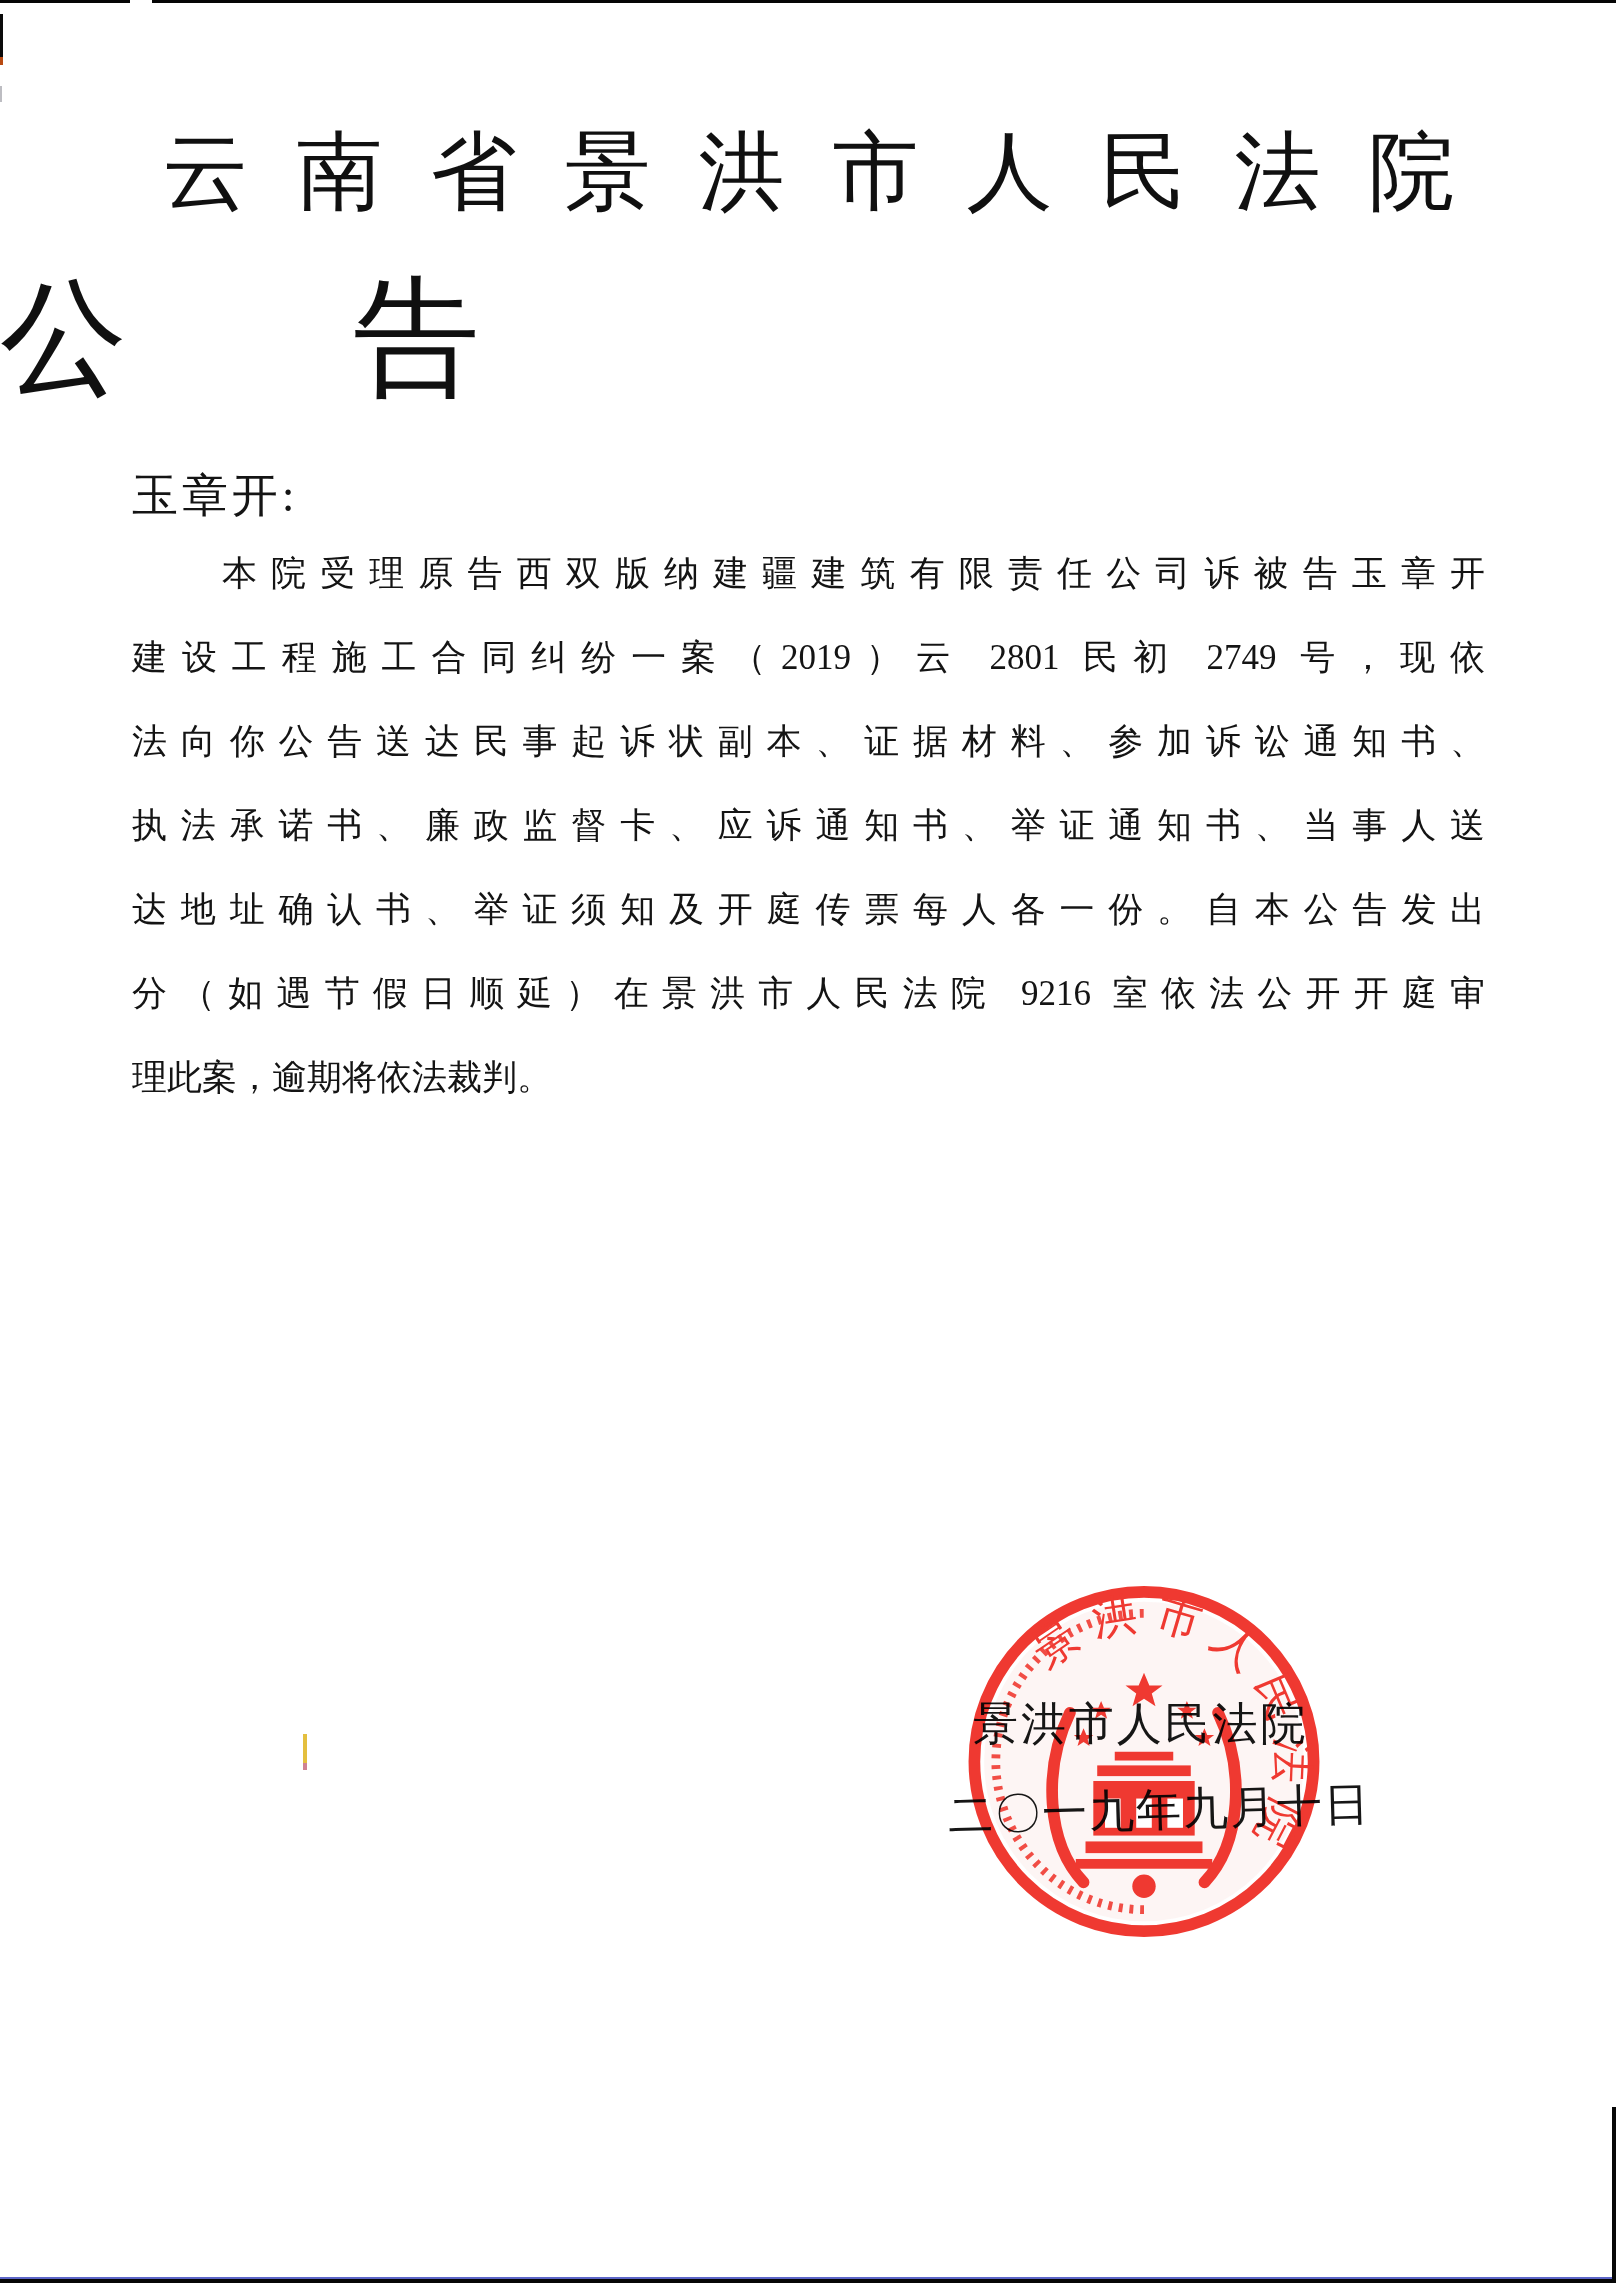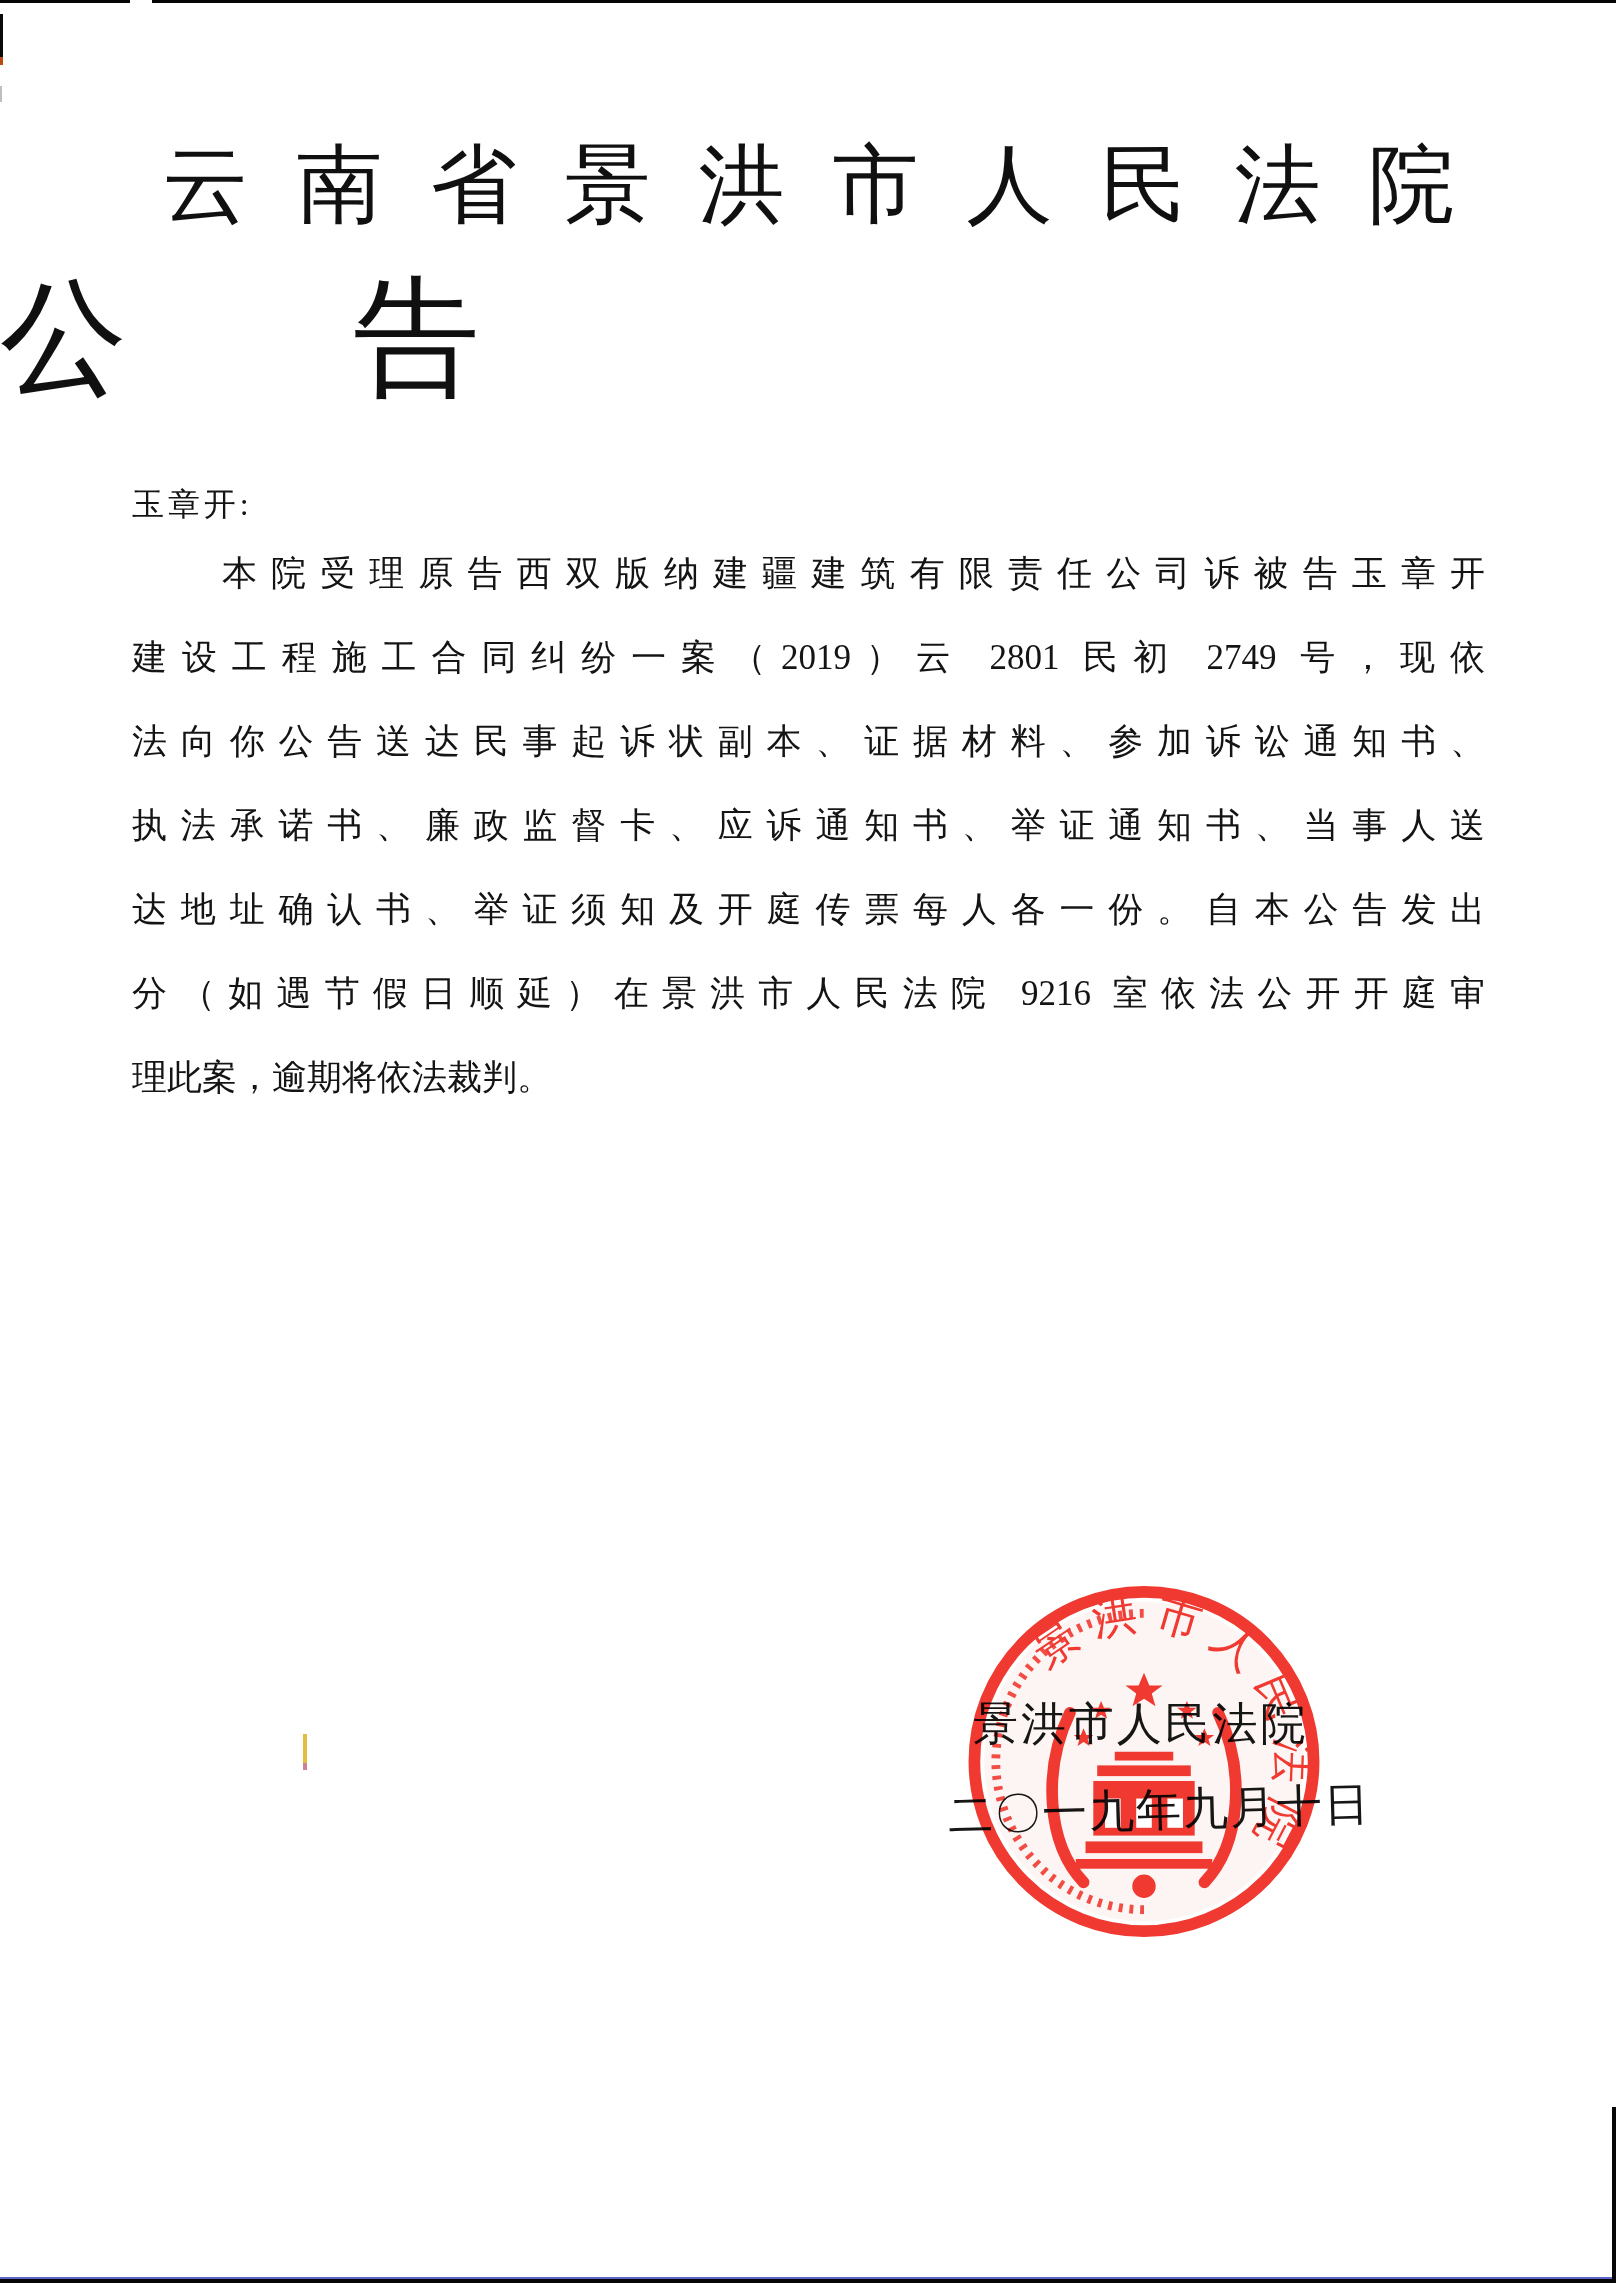--- a/index.html
+++ b/index.html
@@ -8,40 +8,40 @@
     width:1617px; height:2283px;
     margin:0 auto;
     background:#ffffff;
     overflow:hidden;
     font-family:"Liberation Serif","DejaVu Serif",serif;
     color:#141414;
   }
 
   
   .court-name-row {
-    position:absolute; left:0; top:136px; width:100%;
+    position:absolute; left:0; top:123px; width:100%;
     display:flex; justify-content:center;align-items:center;
   }
   .court-name-row span {
     font-size:86px; line-height:1.15; letter-spacing:48px; margin-right:-48px;
     color:#101010; white-space:nowrap;
   }
   .doc-title-row {
     position:absolute; left:0; top:265px; width:100%;
     display:flex; justify-content:flex-start;
   }
   .doc-title-row span {
     font-size:127px; line-height:1.15; letter-spacing:226px; margin-right:-226px;
     color:#101010; white-space:nowrap;
   }
 
   
   .addressee {
     position:absolute; left:132px; top:462px;
-    font-size:32px; line-height:68px; letter-spacing:3.9px;margin-top:8px;
+    font-size:46px; line-height:68px; letter-spacing:3.9px;
   }
   .body-block {
     position:absolute; left:132px; top:532px; width:1353px;
     font-size:35px; line-height:84px;
   }
   .body-line {
     width:100%;
     text-align:justify;
     text-align-last:justify;
     text-justify:inter-character;

